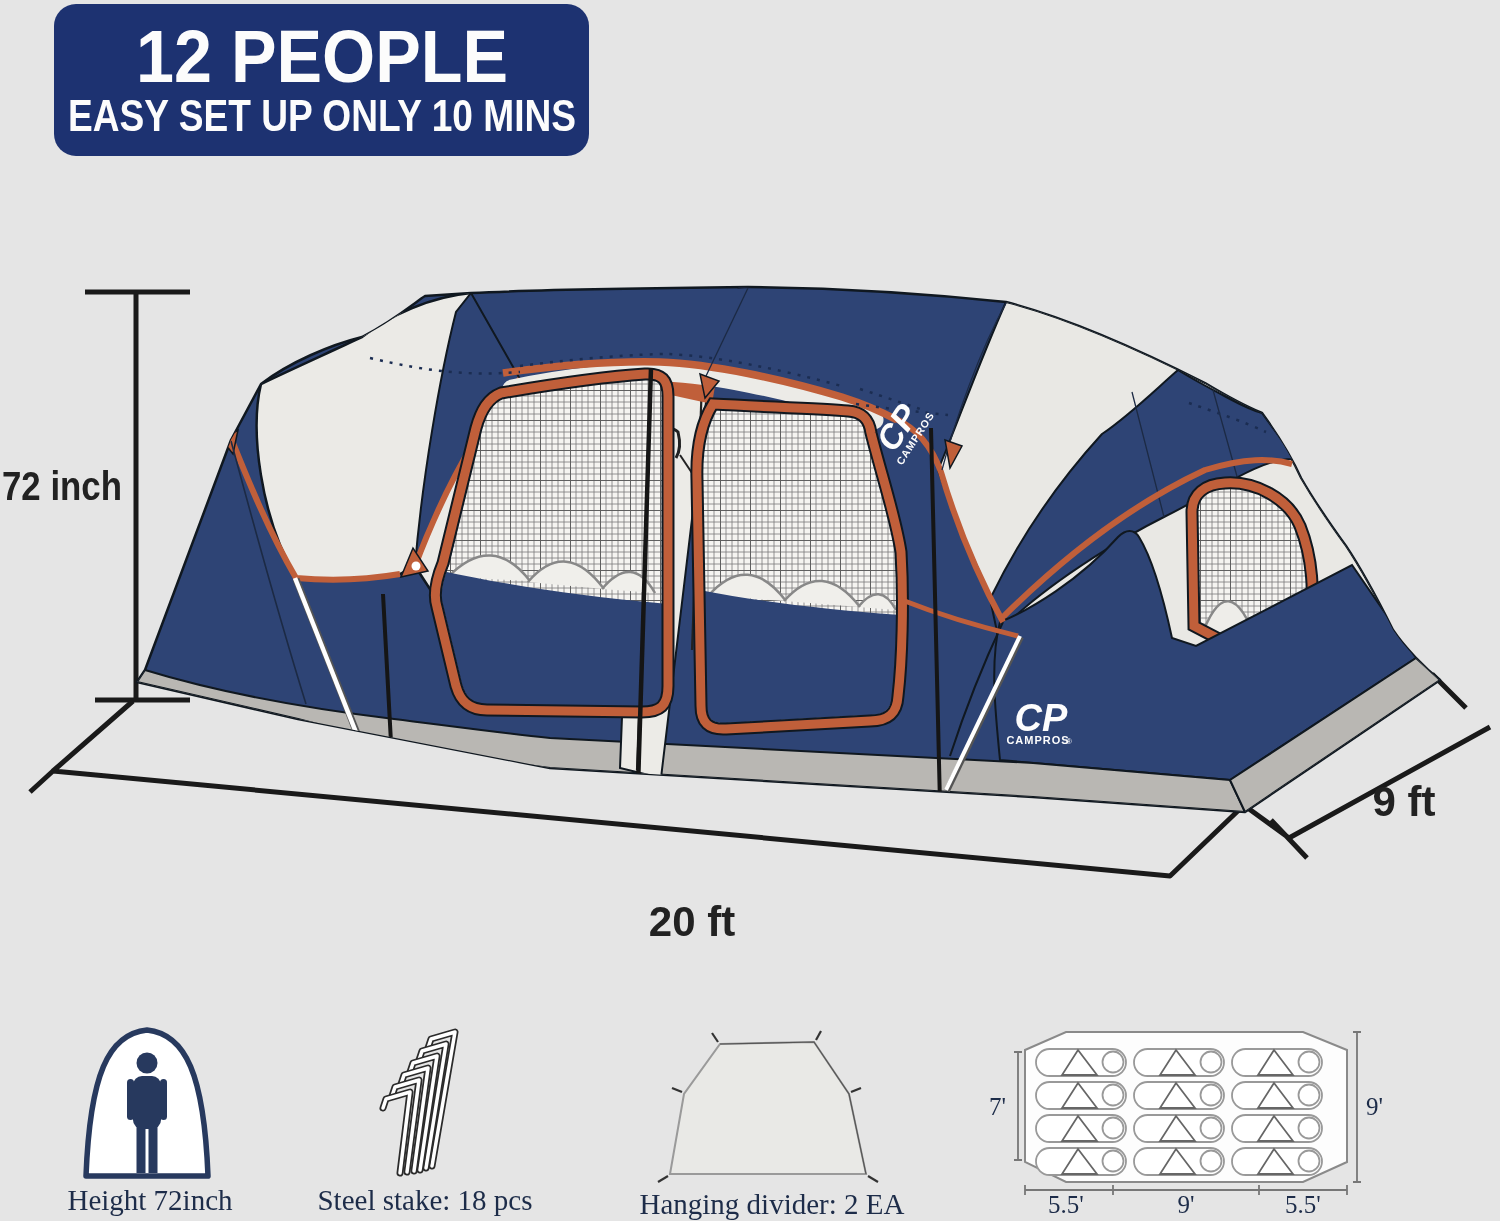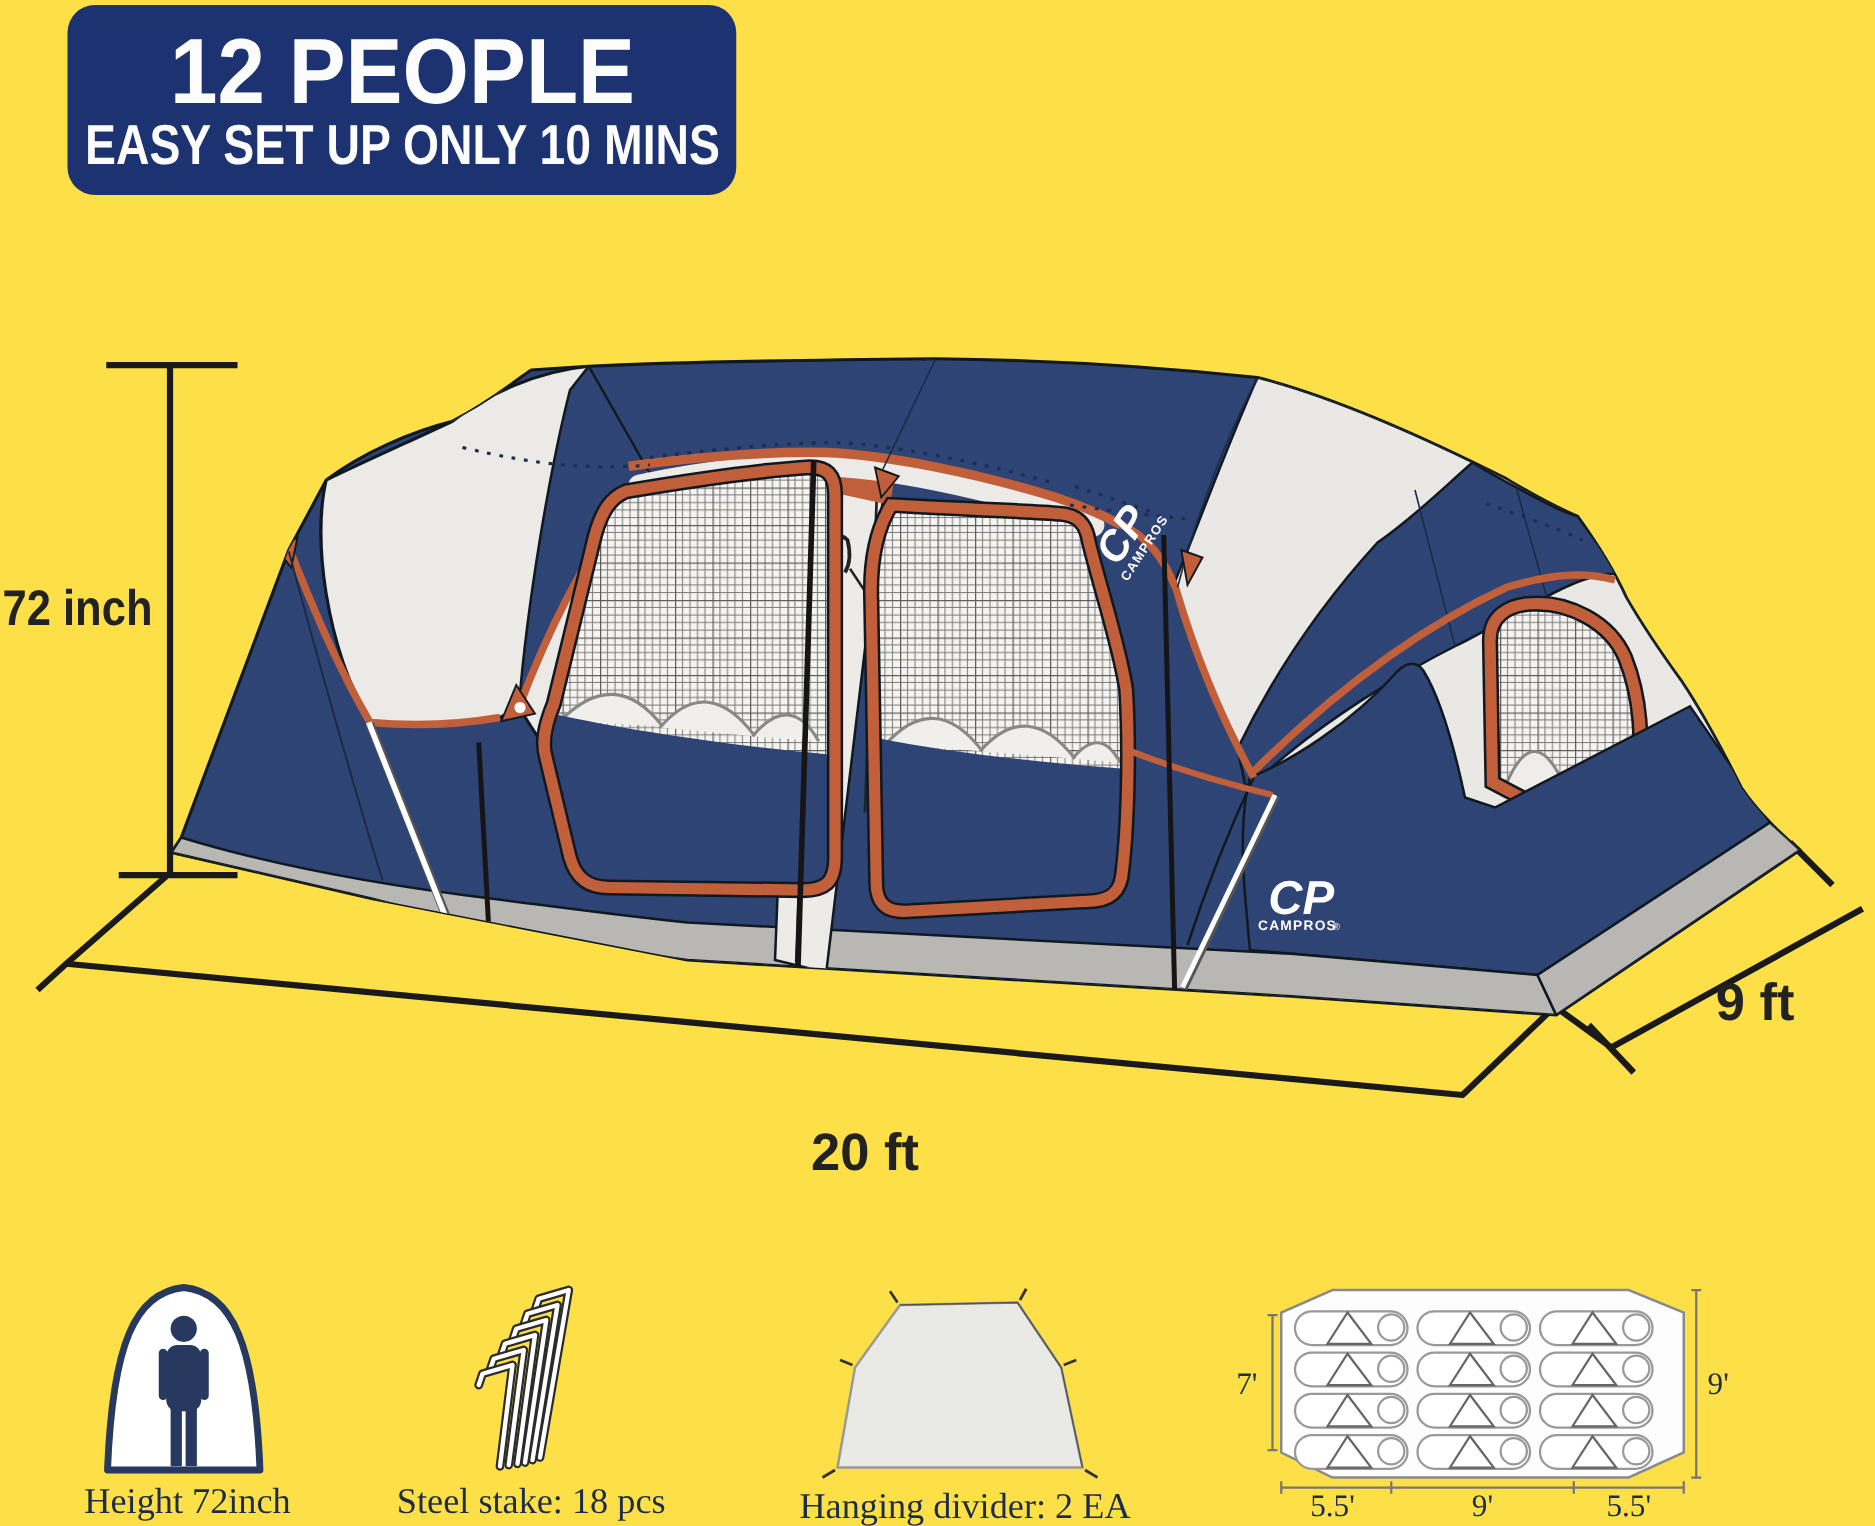--- a/index.html
+++ b/index.html
@@ -1,16 +1,16 @@
 <!DOCTYPE html>
 <html><head>
 <meta charset="utf-8">
 <style>
 html,body{margin:0;padding:0;background:#fff;}
-#page{position:relative;width:1500px;height:1221px;background:#fde047;overflow:hidden;}
+#page{position:relative;width:1500px;height:1221px;background:#e5e5e5;overflow:hidden;}
 text{font-family:"Liberation Sans",sans-serif;}
 .serif{font-family:"Liberation Serif",serif;}
 </style>
 </head>
 <body>
 <div id="page">
 <svg width="1500" height="1221" viewBox="0 0 1500 1221">
 <defs>
 <pattern id="mesh" width="30" height="30" patternUnits="userSpaceOnUse">
 <rect width="30" height="30" fill="#f5f4f1"></rect>

